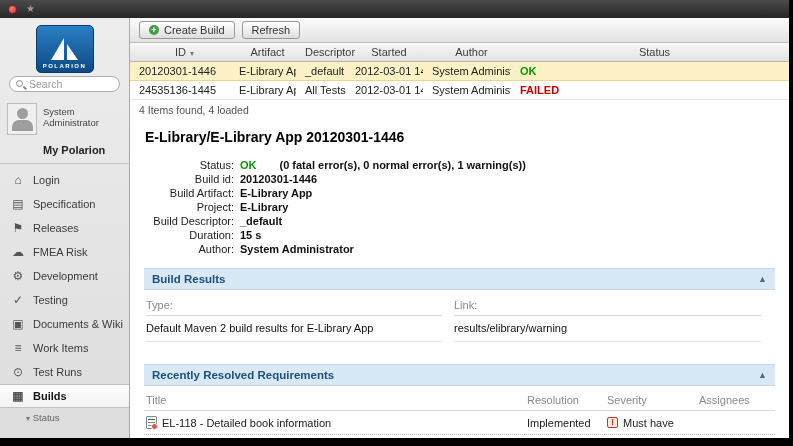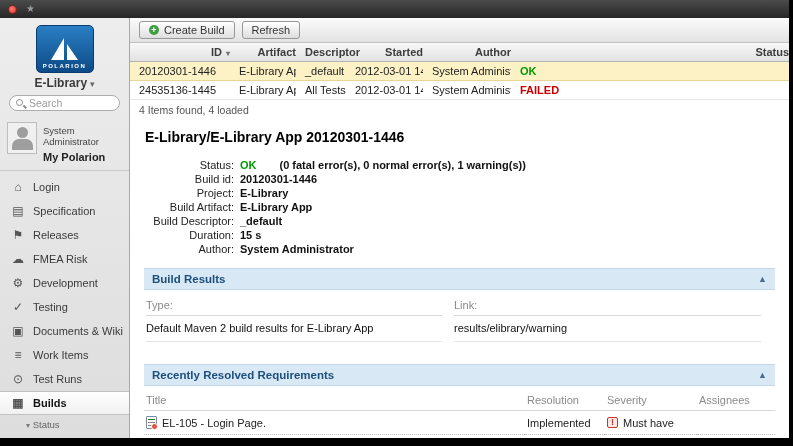--- a/index.html
+++ b/index.html
@@ -31,37 +31,37 @@
   .searchwrap { position:relative; margin:0 9px 6px 9px; }
   .searchwrap input { width:100%; height:16px; border:1px solid #adadad; border-radius:9px; padding:0 6px 0 19px; font-size:10.5px; color:#333; background:#fff; font-family:"Liberation Sans",sans-serif; }
   .searchwrap input::placeholder { color:#9a9a9a; }
   .mag { position:absolute; left:7px; top:4px; width:7px; height:7px; border:1.5px solid #8a8a8a; border-radius:50%; }
   .mag::after { content:""; position:absolute; left:6px; top:6px; width:4px; height:1.5px; background:#8a8a8a; transform:rotate(45deg); }
   .user { display:flex; gap:6px; padding:5px 7px 7px 7px; align-items:flex-start; border-bottom:1px solid #c9c9c9; }
   .avatar { width:30px; height:32px; background:#f0f0f0; border:1px solid #bdbdbd; position:relative; flex:none; }
   .avatar::before { content:""; position:absolute; top:4px; left:9px; width:11px; height:11px; border-radius:50%; background:#9e9e9e; }
   .avatar::after { content:""; position:absolute; bottom:3px; left:4px; width:21px; height:11px; border-radius:7px 7px 0 0; background:#9e9e9e; }
   .uname { font-size:9.5px; color:#444; margin-top:3px; }
-  .umy { font-size:11px; font-weight:bold; color:#222; margin-top:4px; }
+  .umy { font-size:11px; font-weight:bold; color:#222; margin-top:16px; }
   .nav { margin-top:4px; }
   .nav-item { height:24px; display:flex; align-items:center; gap:8px; padding-left:11px; cursor:pointer; color:#3a3a3a; }
   .nav-item .glyph { width:14px; text-align:center; color:#555; font-size:12px; }
   .nav-item.selected { background:linear-gradient(#ffffff,#f1f1f1); border-top:1px solid #c2c2c2; border-bottom:1px solid #c2c2c2; font-weight:bold; color:#111; }
   .expand { font-size:9.5px; color:#666; padding:4px 0 0 26px; cursor:pointer; }
   .expand .caret { font-size:8px; color:#777; }
 
   
   .main { flex:1; display:flex; flex-direction:column; background:#fff; min-width:0; }
   .toolbar { height:25px; flex:none; background:linear-gradient(#fbfbfb,#e3e3e3); border-bottom:1px solid #bfbfbf; display:flex; align-items:center; gap:7px; padding:0 9px; }
   .btn { height:18px; display:inline-flex; align-items:center; gap:5px; padding:0 9px; font-size:11px; color:#333;
          background:linear-gradient(#ffffff,#dedede); border:1px solid #989898; border-radius:3px; cursor:pointer; font-family:"Liberation Sans",sans-serif; }
   .plus-ic { width:10px; height:10px; border-radius:50%; background:#3f9e3f; color:#fff; font-size:9px; line-height:10px; text-align:center; font-weight:bold; }
 
   table.builds { width:100%; border-collapse:collapse; font-size:11px; table-layout:fixed; }
-  table.builds th { text-align:right; font-weight:bold; color:#3c3c3c; padding:3px 0 3px 9px;
+  table.builds th { text-align:center; font-weight:normal; color:#3c3c3c; padding:3px 0 3px 9px;
                     background:linear-gradient(#f8f8f8,#e2e2e2); border-bottom:1px solid #b3b3b3; }
   table.builds td { padding:3px 0 3px 9px; color:#222; white-space:nowrap; overflow:hidden; }
   tr.build-row { cursor:pointer; border-bottom:1px solid #e6e6e6; }
   tr.build-row.selected { background:#fcf2c5; border-bottom:1px solid #e9d493; }
   td.status, .bold { font-weight:bold; }
   .sort-ic { font-size:8px; color:#777; margin-left:4px; }
   .tbl-footer { font-size:10.5px; color:#555; padding:4px 9px 3px 9px; flex:none; }
 
   
   .content { flex:1; overflow:hidden; padding:4px 14px 0 14px; }
@@ -110,23 +110,20 @@
 
     <div class="sidebar">
       <div class="logo">
         <svg width="40" height="26" viewBox="0 0 40 26">
           <polygon points="6,24 19,2 19,24" fill="#ffffff"></polygon>
           <polygon points="22,24 22,8 33,24" fill="#ffffff"></polygon>
         </svg>
         <span class="logo-text">POLARION</span>
       </div>
 
-      <div class="project">
-        <span>E-Library</span><span class="caret">▾</span>
-      </div>
 
       <div class="searchwrap">
         <span class="mag"></span>
         <input type="text" placeholder="Search" style="">
       </div>
 
       <div class="user">
         <span class="avatar"></span>
         <span>
           <div class="uname">System Administrator</div>
@@ -243,26 +240,26 @@
           <div class="field">
             <span class="flabel">Status:</span>
             <span class="fvalue" style="color: rgb(0, 153, 0);">OK</span>
             <span class="fextra">(0 fatal error(s), 0 normal error(s), 1 warning(s))</span>
           </div>
           <div class="field">
             <span class="flabel">Build id:</span>
             <span class="fvalue">20120301-1446</span>
           </div>
           <div class="field">
+            <span class="flabel">Build Artifact:</span>
+            <span class="fvalue">E-Library App</span>
+          </div>
+          <div class="field">
             <span class="flabel">Project:</span>
             <span class="fvalue">E-Library</span>
-          </div>
-          <div class="field">
-            <span class="flabel">Build Artifact:</span>
-            <span class="fvalue">E-Library App</span>
           </div>
           <div class="field">
             <span class="flabel">Build Descriptor:</span>
             <span class="fvalue">_default</span>
           </div>
           <div class="field">
             <span class="flabel">Duration:</span>
             <span class="fvalue">15 s</span>
           </div>
           <div class="field">
@@ -305,20 +302,36 @@
               <th>Resolution</th>
               <th>Severity</th>
               <th>Assignees</th>
             </tr>
           </thead>
           <tbody>
             <tr>
               <td>
                   <span class="req-title">
                     <span class="doc-icon"></span>
+                    <span>EL-118 - Detailed book information</span>
+                  </span>
+                </td>
+              <td>Implemented</td>
+              <td>
+                  <span class="sev">
+                    <span class="sev-icon"></span>
+                    <span>Must have</span>
+                  </span>
+                </td>
+              <td></td>
+            </tr>
+            <tr>
+              <td>
+                  <span class="req-title">
+                    <span class="doc-icon"></span>
                     <span>EL-105 - Login Page.</span>
                   </span>
                 </td>
               <td>Implemented</td>
               <td>
                   <span class="sev">
                     <span class="sev-icon"></span>
                     <span>Must have</span>
                   </span>
                 </td>

